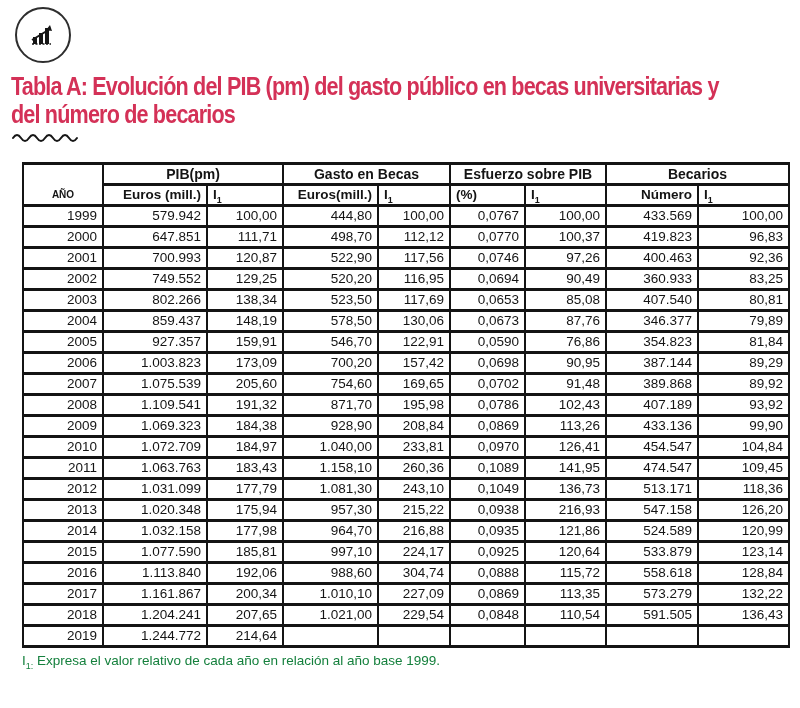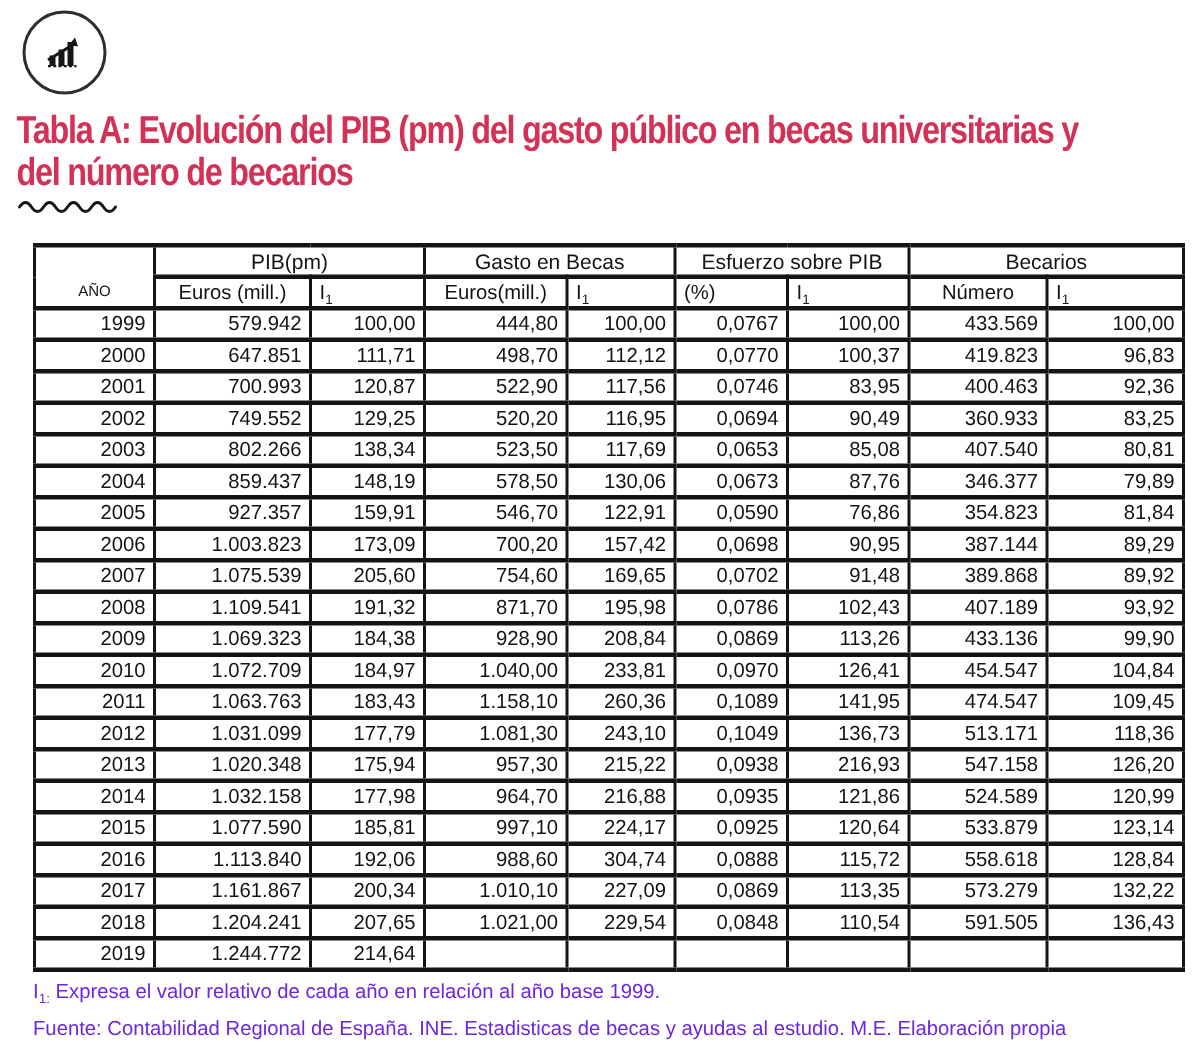--- a/index.html
+++ b/index.html
@@ -29,32 +29,32 @@
     position:absolute;left:22px;top:162px;width:766px;
     border-collapse:collapse;table-layout:fixed;
     font-size:13.5px;color:#141414;
   }
   table.data th, table.data td{
     border:2px solid #141414;
     border-top-width:3px;border-bottom-width:3px;
     padding:0 5px;height:18px;line-height:18px;
     overflow:hidden;white-space:nowrap;background:#fff;
   }
-  table.data th{font-weight:normal;margin-top:48px;}
+  table.data th{font-weight:bold;margin-top:48px;}
   th.year-h{text-align:center;vertical-align:bottom;padding-bottom:2px;font-size:10px;}
   th.group-h{text-align:center;font-size:14px;}
   th.sub-h{font-size:13.5px;}
-  th.align-left{text-align:center;}
+  th.align-left{text-align:right;}
   th.align-center{text-align:left;}
   table.data td{text-align:right;}
   sub{font-size:9px;line-height:0;}
 
   .footnote{
     position:absolute;left:22px;margin:0;
-    font-size:13.5px;color:#6d28d9;white-space:nowrap;
+    font-size:13.5px;color:#15803d;white-space:nowrap;
   }
   .fn-1{top:653px;}
   .fn-2{top:678px;}
 </style>
 </head>
 <body>
 
 <div class="page">
 
   <div class="logo">
@@ -133,21 +133,21 @@
           <td>419.823</td>
           <td>96,83</td>
         </tr>
         <tr>
           <td>2001</td>
           <td>700.993</td>
           <td>120,87</td>
           <td>522,90</td>
           <td>117,56</td>
           <td>0,0746</td>
-          <td>83,95</td>
+          <td>97,26</td>
           <td>400.463</td>
           <td>92,36</td>
         </tr>
         <tr>
           <td>2002</td>
           <td>749.552</td>
           <td>129,25</td>
           <td>520,20</td>
           <td>116,95</td>
           <td>0,0694</td>
@@ -340,15 +340,14 @@
           <td></td>
           <td></td>
           <td></td>
           <td></td>
         </tr>
       </tbody>
   </table>
 
   <p class="footnote fn-1"><span>I</span><sub>1:</sub><span> Expresa el valor relativo de cada año en relación al año base 1999.</span></p>
 
-  <p class="footnote fn-2">Fuente: Contabilidad Regional de España. INE. Estadisticas de becas y ayudas al estudio. M.E. Elaboración propia</p>
 
 </div>
 
 </body></html>

